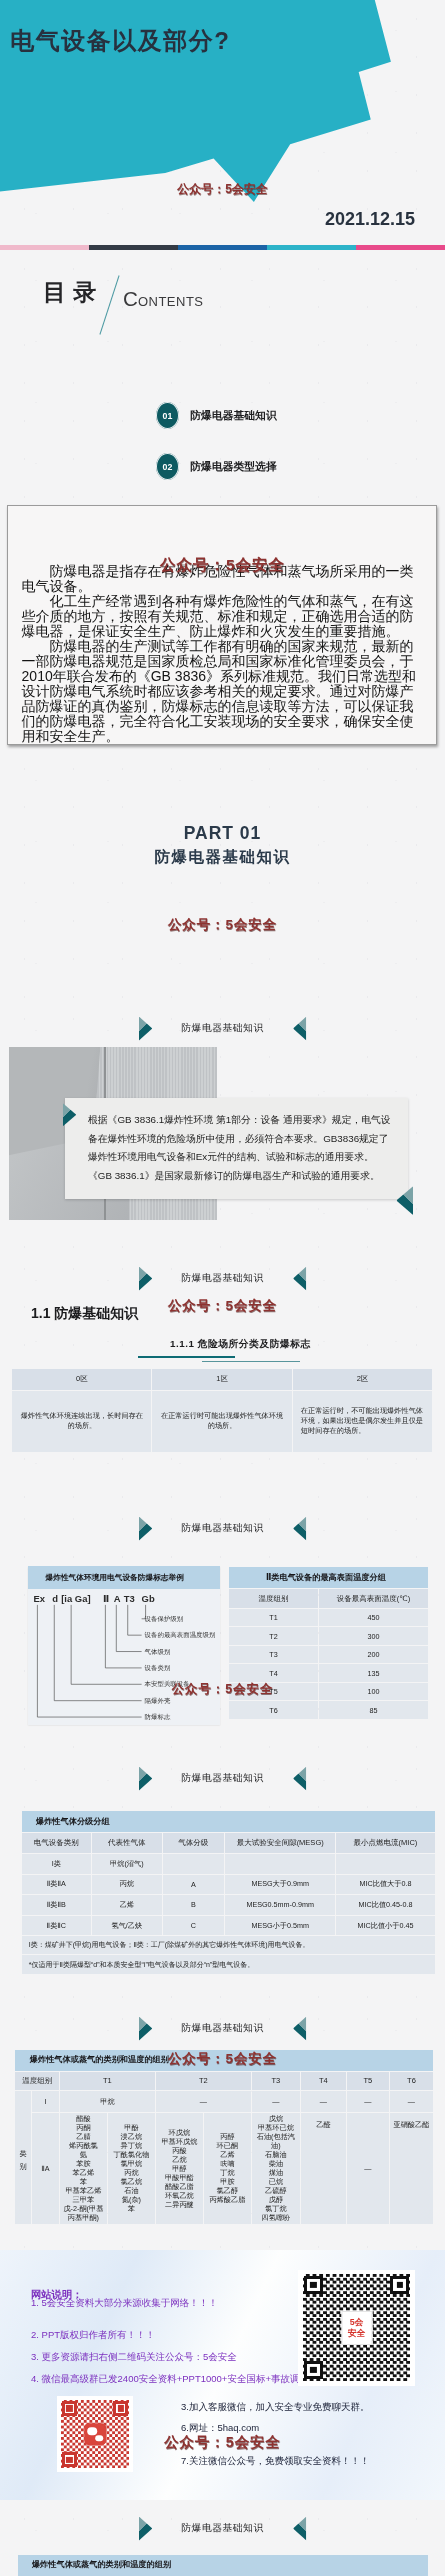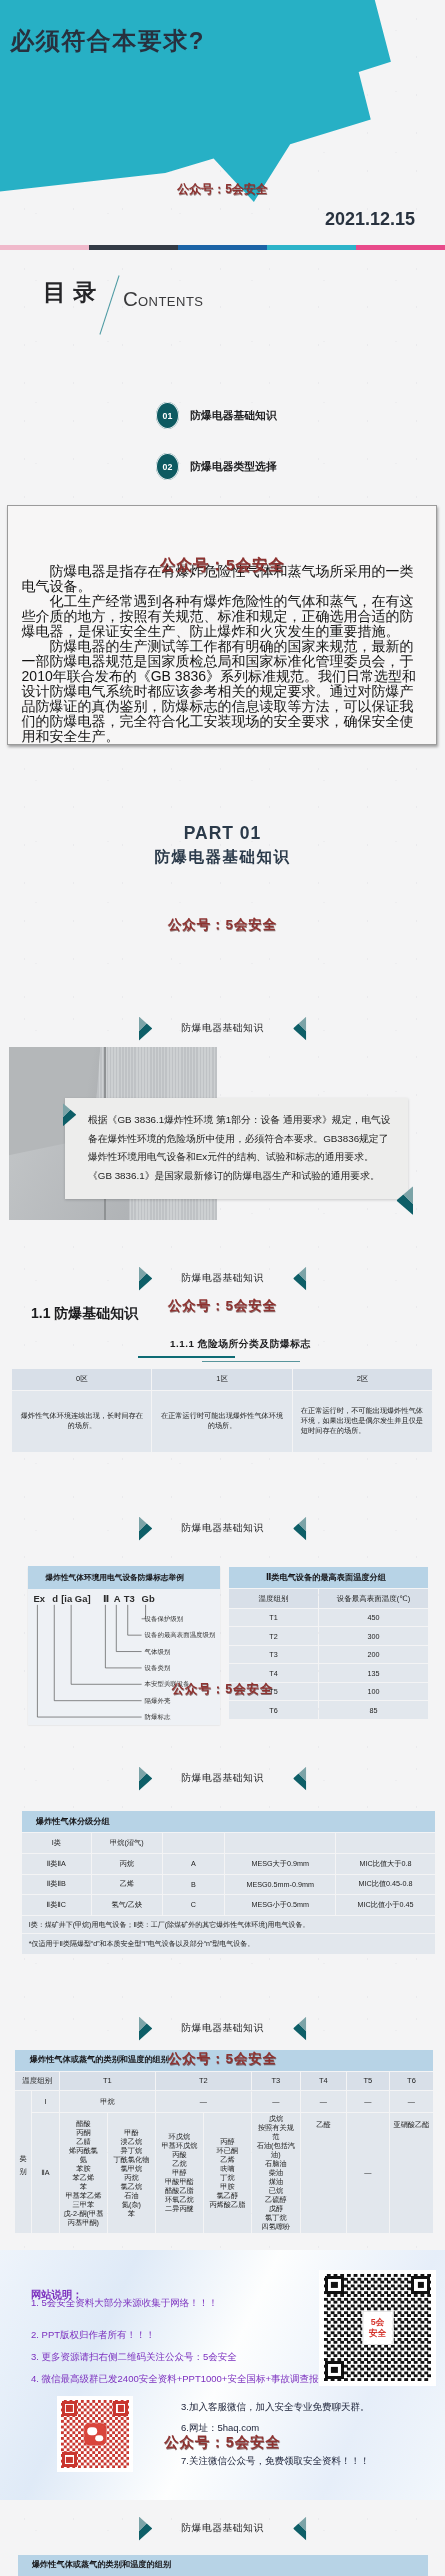--- a/index.html
+++ b/index.html
@@ -80,21 +80,21 @@
   .wx::after{content:"";position:absolute;right:2.6px;bottom:3.6px;width:7.7px;height:6.2px;background:#fff;border-radius:3.1px;box-shadow:0 0 0 1px #d9453c;}
   .panel-band{position:absolute;left:0;top:0;width:100%;height:23px;background:#b7d3e6;display:flex;align-items:center;font-weight:bold;font-size:7.7px;color:#17171a;box-sizing:border-box;padding-left:17.5px;}
 </style>
 </head>
 <body>
 
 <div id="page">
 
   <section class="slide pat">
     <div class="bubble"></div>
-    <div class="cover-title">必须符合本要求?</div>
+    <div class="cover-title">电气设备以及部分?</div>
     <div class="cover-account">公众号：5会安全</div>
     <div class="cover-date">2021.12.15</div>
     <div class="stripe">
       <span style="background:#f0b9cb"></span>
       <span style="background:#333a45"></span>
       <span style="background:#1b63a6"></span>
       <span style="background:#2cb3c9"></span>
       <span style="background:#e84a8a"></span>
     </div>
   </section>
@@ -275,20 +275,27 @@
           <col style="width:17%">
           <col style="width:17%">
           <col style="width:15%">
           <col style="width:27%">
           <col style="width:24%">
         </colgroup>
       <tbody>
           <tr>
             <td class="band" colspan="5">爆炸性气体分级分组</td>
           </tr>
+      <tr class="hrow" style="height:19.6px;">
+        <td>电气设备类别</td>
+        <td>代表性气体</td>
+        <td>气体分级</td>
+        <td>最大试验安全间隙(MESG)</td>
+        <td>最小点燃电流(MIC)</td>
+      </tr>
       <tr style="height:19.6px;">
         <td>I类</td>
         <td>甲烷(沼气)</td>
         <td></td>
         <td></td>
         <td></td>
       </tr>
       <tr style="height:19.6px;padding-left:32px;">
         <td>Ⅱ类ⅡA</td>
         <td>丙烷</td>
@@ -398,21 +405,21 @@
 二异丙醚</td>
         <td class="ml">丙醇
 环已酮
 乙烯
 呋喃
 丁烷
 甲胺
 氯乙醇
 丙烯酸乙脂</td>
         <td class="ml">戊烷
-按照有关规范
+甲基环已烷
 石油(包括汽油)
 石脑油
 柴油
 煤油
 已烷
 乙硫醇
 戊醇
 氯丁烷
 四氢噻吩</td>
         <td class="ml" style="vertical-align:top;padding-top:7.2px;">乙醛</td>
@@ -423,21 +430,21 @@
       </table>
     <div class="wm" style="top:50px;font-size:13.4px;">公众号：5会安全</div>
   </section>
 
   <section class="slide ad">
     <div class="hd1">网站说明：</div>
     <div class="it" style="top:47px;">1. 5会安全资料大部分来源收集于网络！！！</div>
     <div class="it" style="top:79px;">2. PPT版权归作者所有！！！</div>
     <div class="it" style="top:101px;">3. 更多资源请扫右侧二维码关注公众号：5会安全</div>
     <div class="it" style="top:123px;">4. 微信最高级群已发2400安全资料+PPT1000+安全国标+事故调查报告</div>
-    <div class="qrwrap" style="left:319px;top:19.6px;width:117px;height:116px;">
+    <div class="qrwrap" style="left:298px;top:19.6px;width:117px;height:116px;">
       <div class="qrb"></div>
       <div class="fq" style="left:6.2px;top:6.2px;"></div>
       <div class="fq" style="right:6.2px;top:6.2px;"></div>
       <div class="fq" style="left:6.2px;bottom:6.2px;"></div>
       <div class="q5">
         <span>5会</span>
         <span>安全</span>
       </div>
     </div>
     <div class="qrwrap" style="left:57px;top:146px;width:76px;height:76px;">

